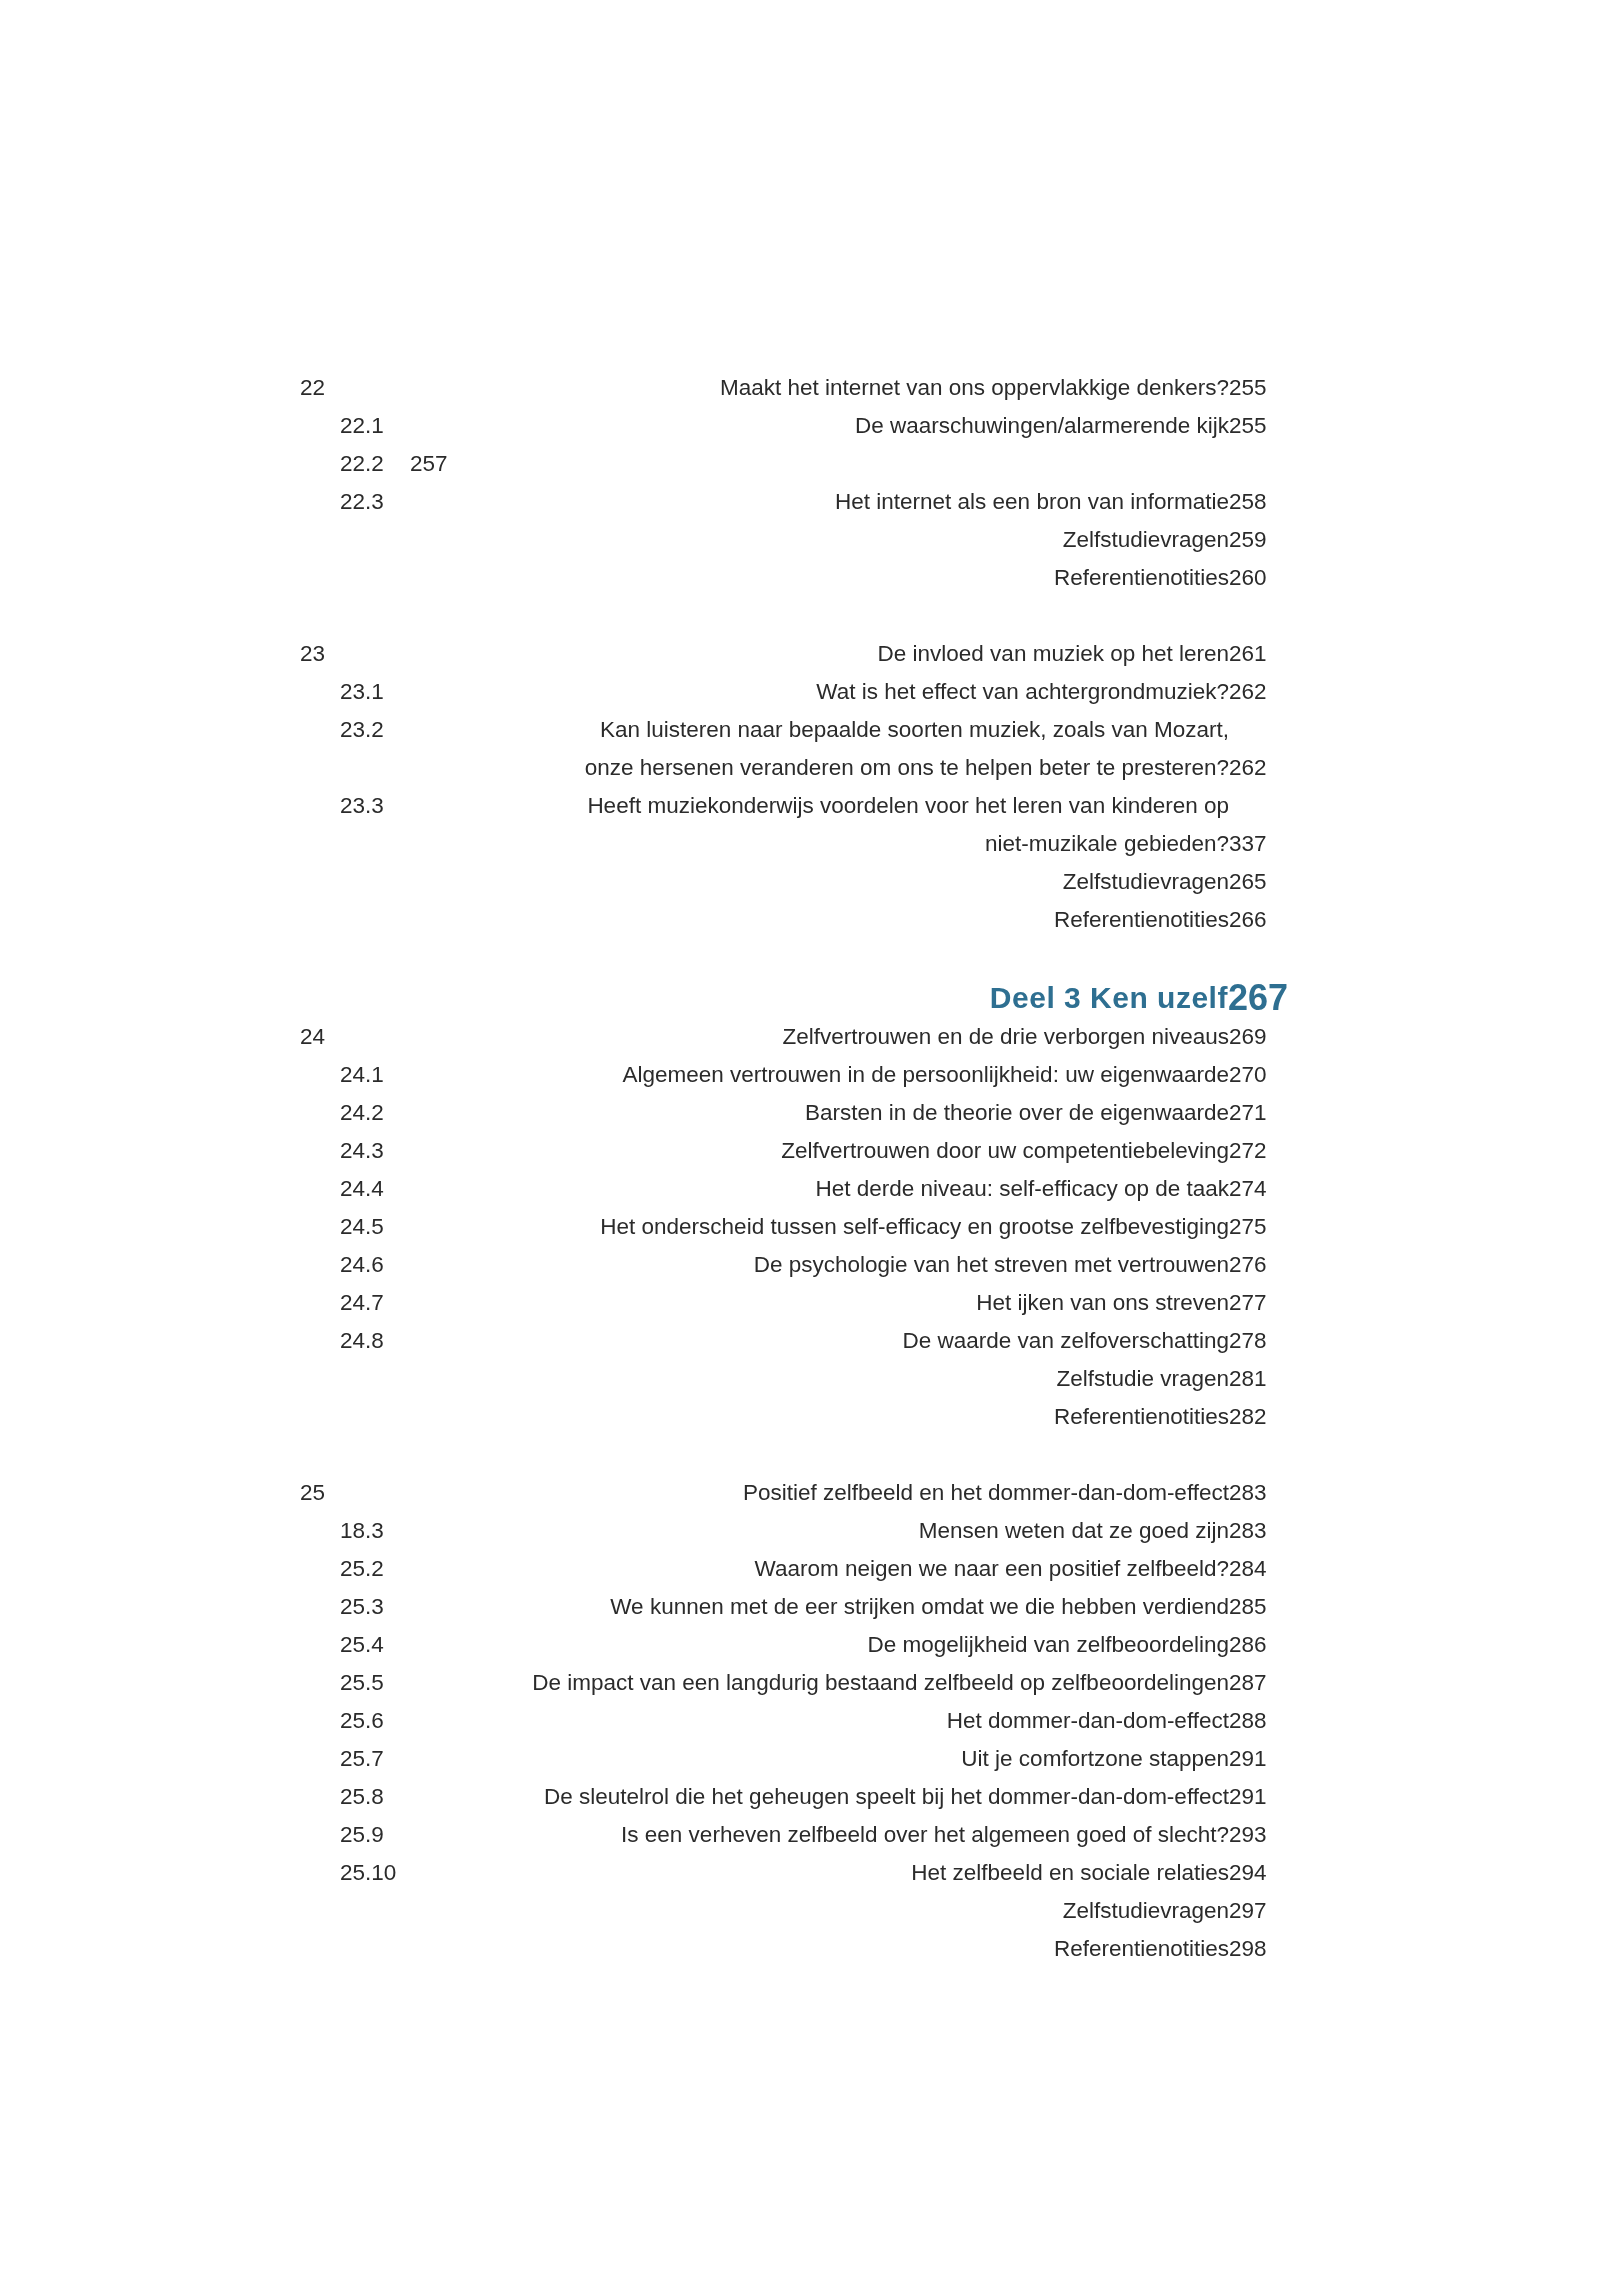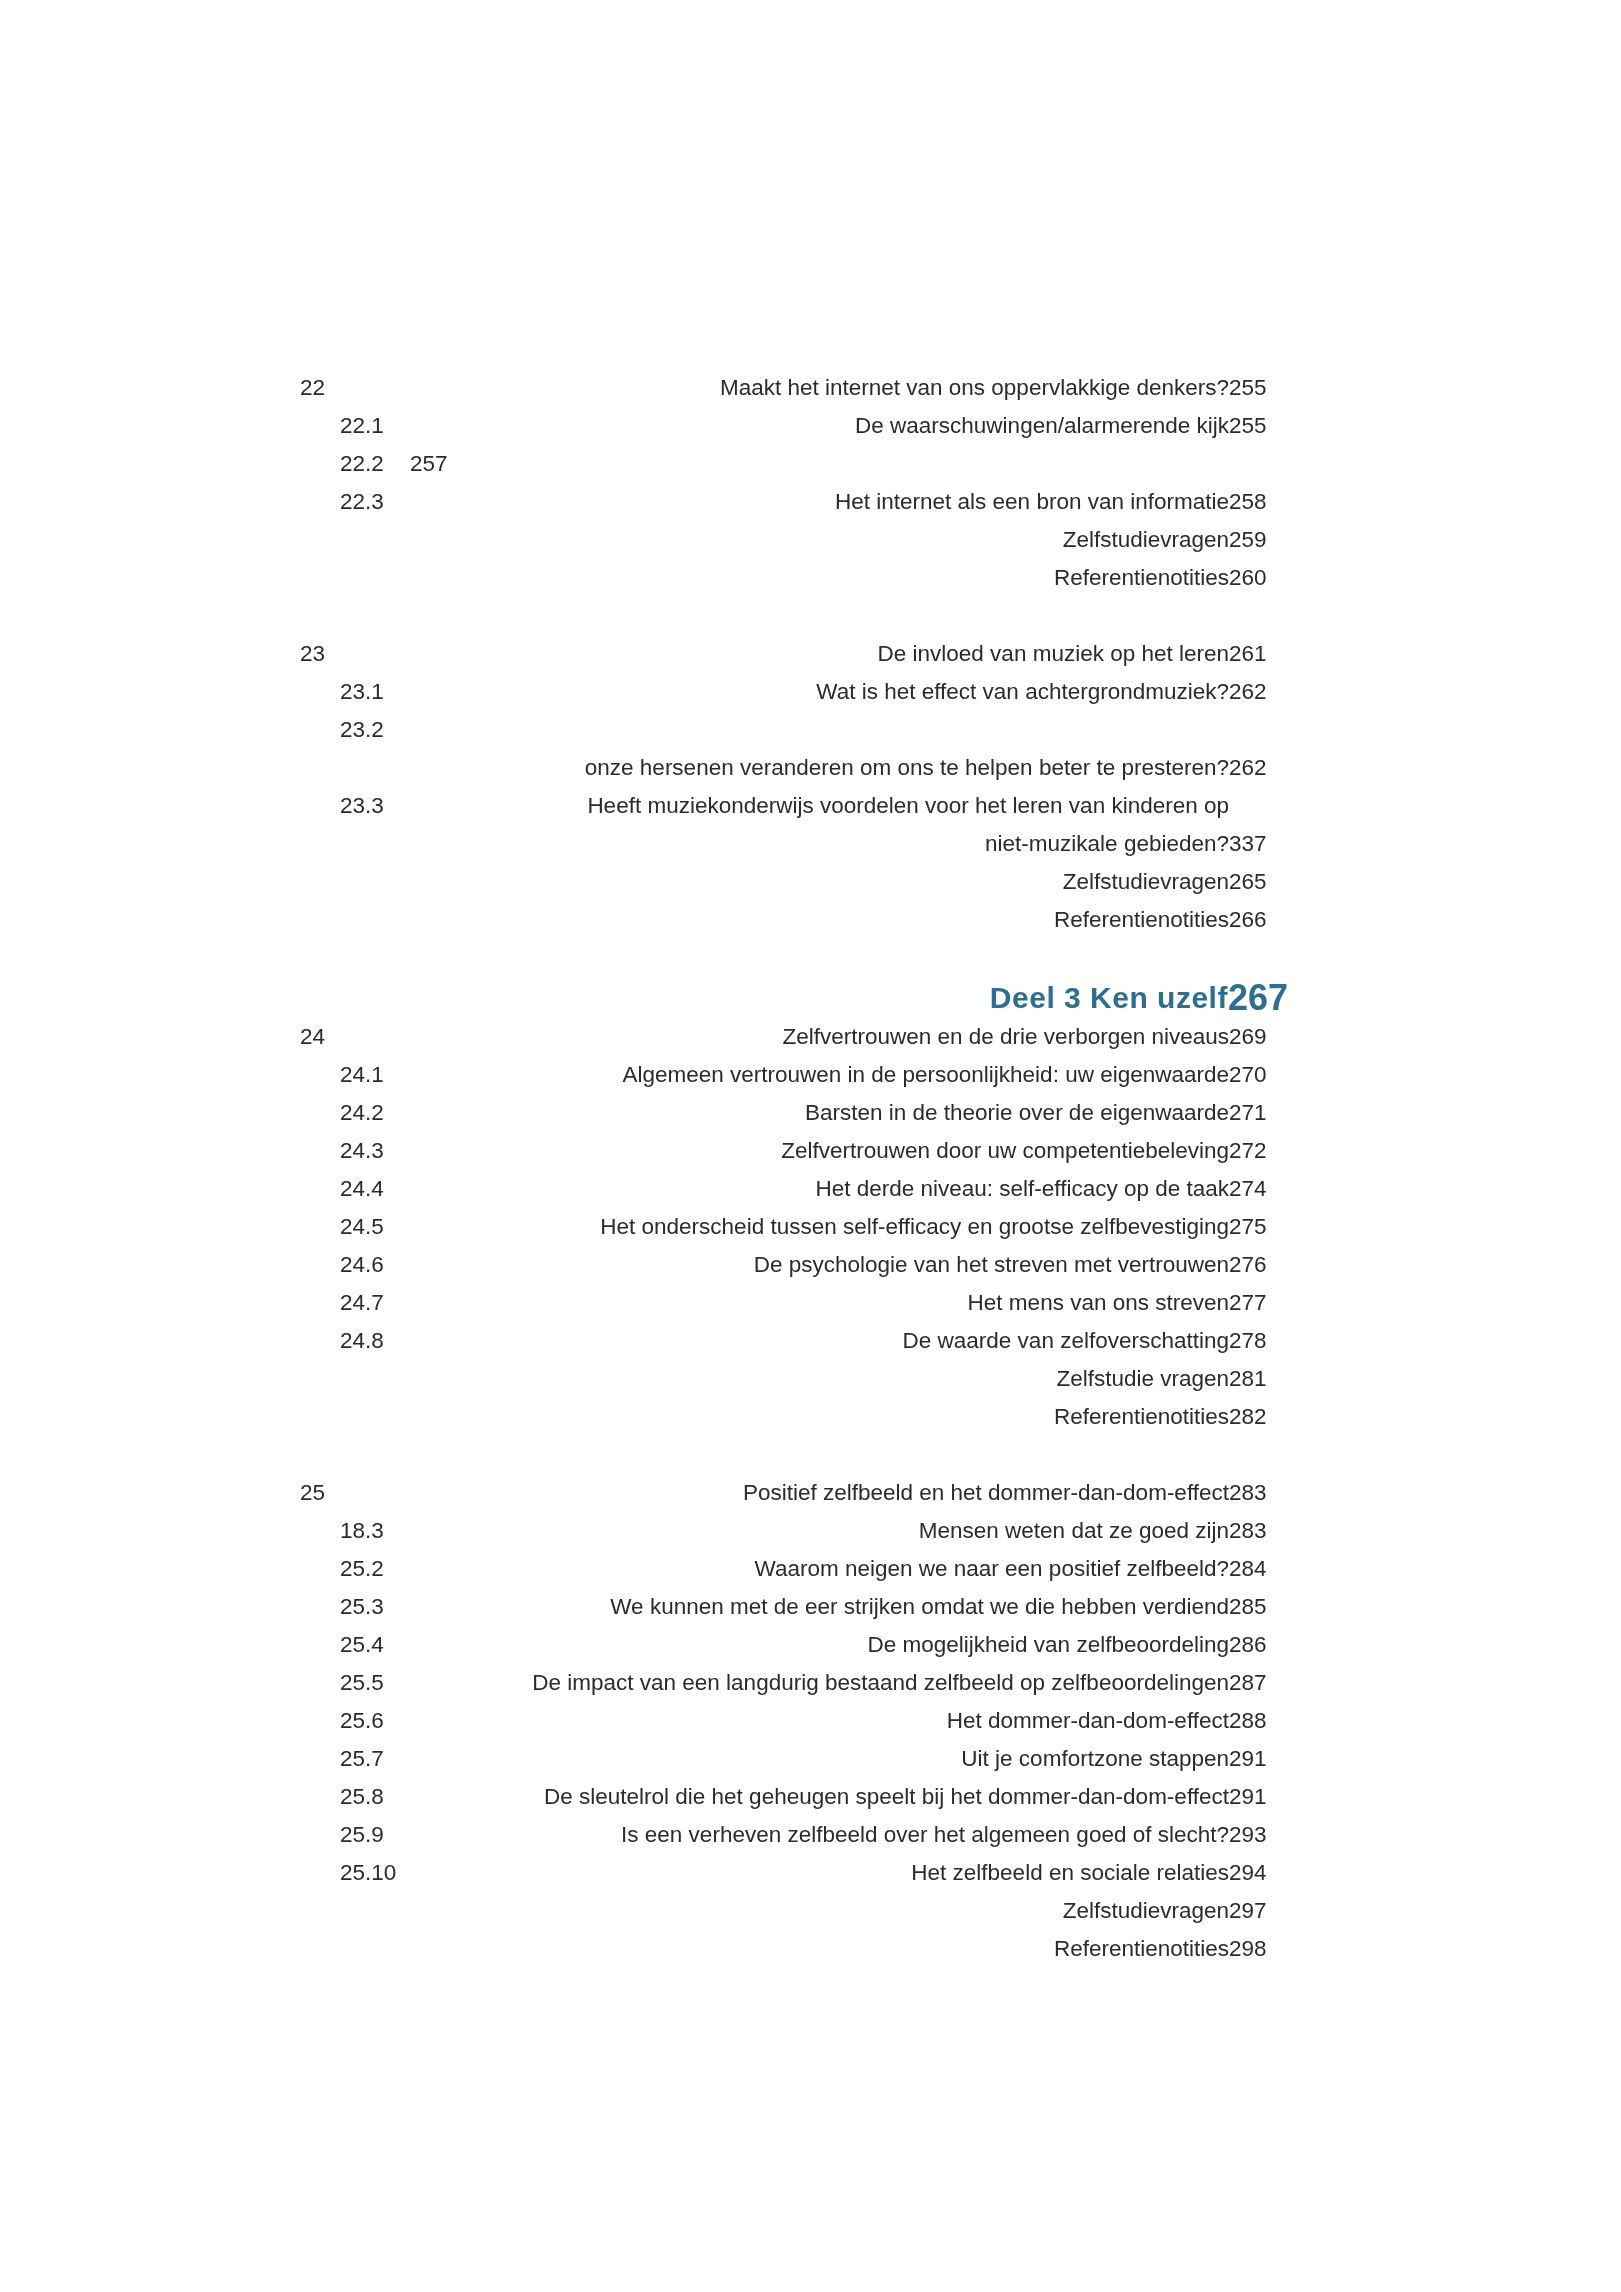--- a/index.html
+++ b/index.html
@@ -99,20 +99,21 @@
     </div>
     <div class="row sub">
       <span class="ind"></span>
       <span class="n2">23.1</span>
       <span class="title">Wat is het effect van achtergrondmuziek?</span>
       <span class="pg">262</span>
     </div>
     <div class="row sub">
       <span class="ind"></span>
       <span class="n2">23.2</span>
+      <span class="title">Kan luisteren naar bepaalde soorten muziek, zoals van Mozart,</span>
       <span class="pg"></span>
     </div>
     <div class="row note">
       <span class="ind2"></span>
       <span class="title">onze hersenen veranderen om ons te helpen beter te presteren?</span>
       <span class="pg">262</span>
     </div>
     <div class="row sub">
       <span class="ind"></span>
       <span class="n2">23.3</span>
@@ -179,21 +180,21 @@
     </div>
     <div class="row sub">
       <span class="ind"></span>
       <span class="n2">24.6</span>
       <span class="title">De psychologie van het streven met vertrouwen</span>
       <span class="pg">276</span>
     </div>
     <div class="row sub">
       <span class="ind"></span>
       <span class="n2">24.7</span>
-      <span class="title">Het mens van ons streven</span>
+      <span class="title">Het ijken van ons streven</span>
       <span class="pg">277</span>
     </div>
     <div class="row sub">
       <span class="ind"></span>
       <span class="n2">24.8</span>
       <span class="title">De waarde van zelfoverschatting</span>
       <span class="pg">278</span>
     </div>
     <div class="row note">
       <span class="ind2"></span>

